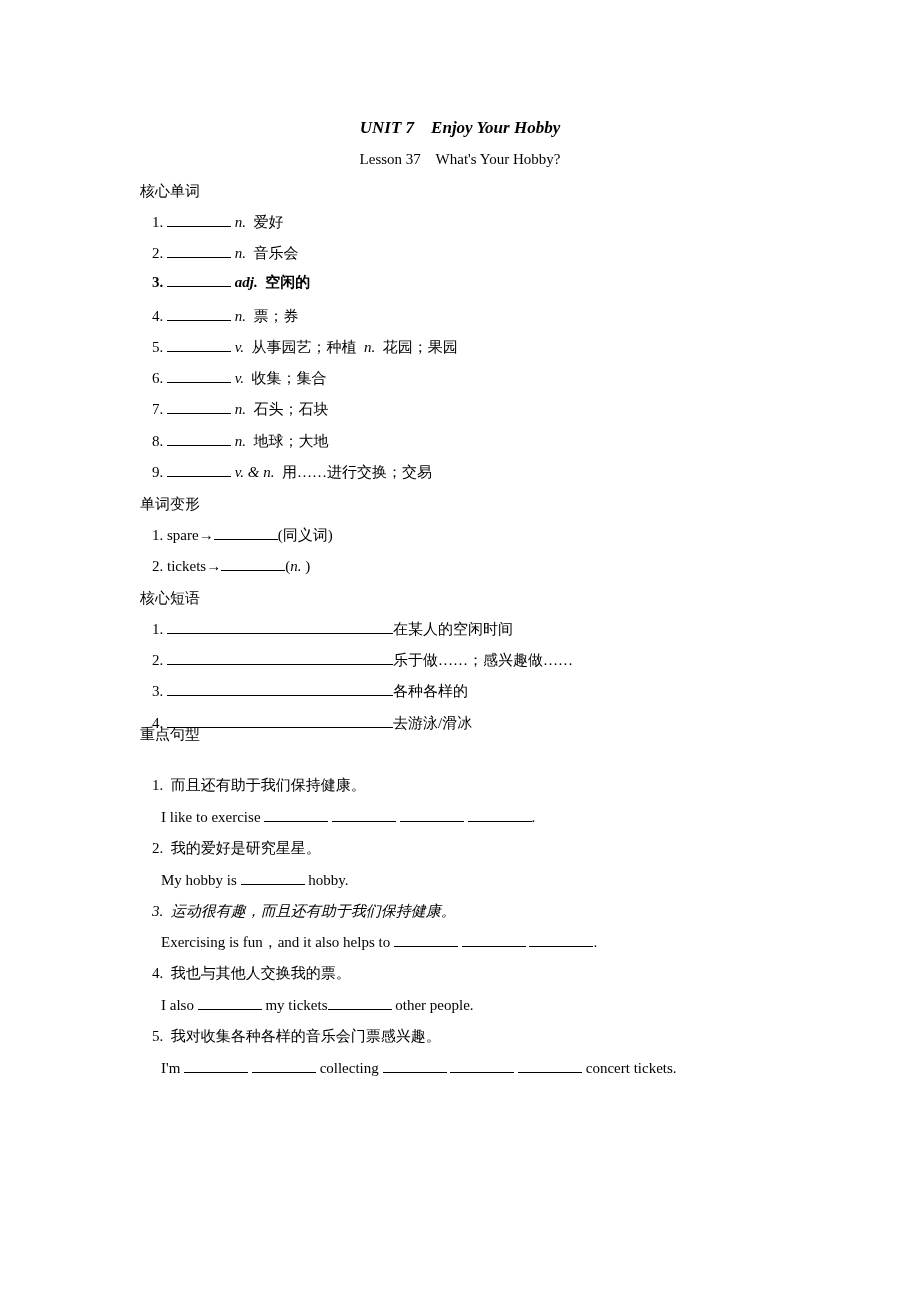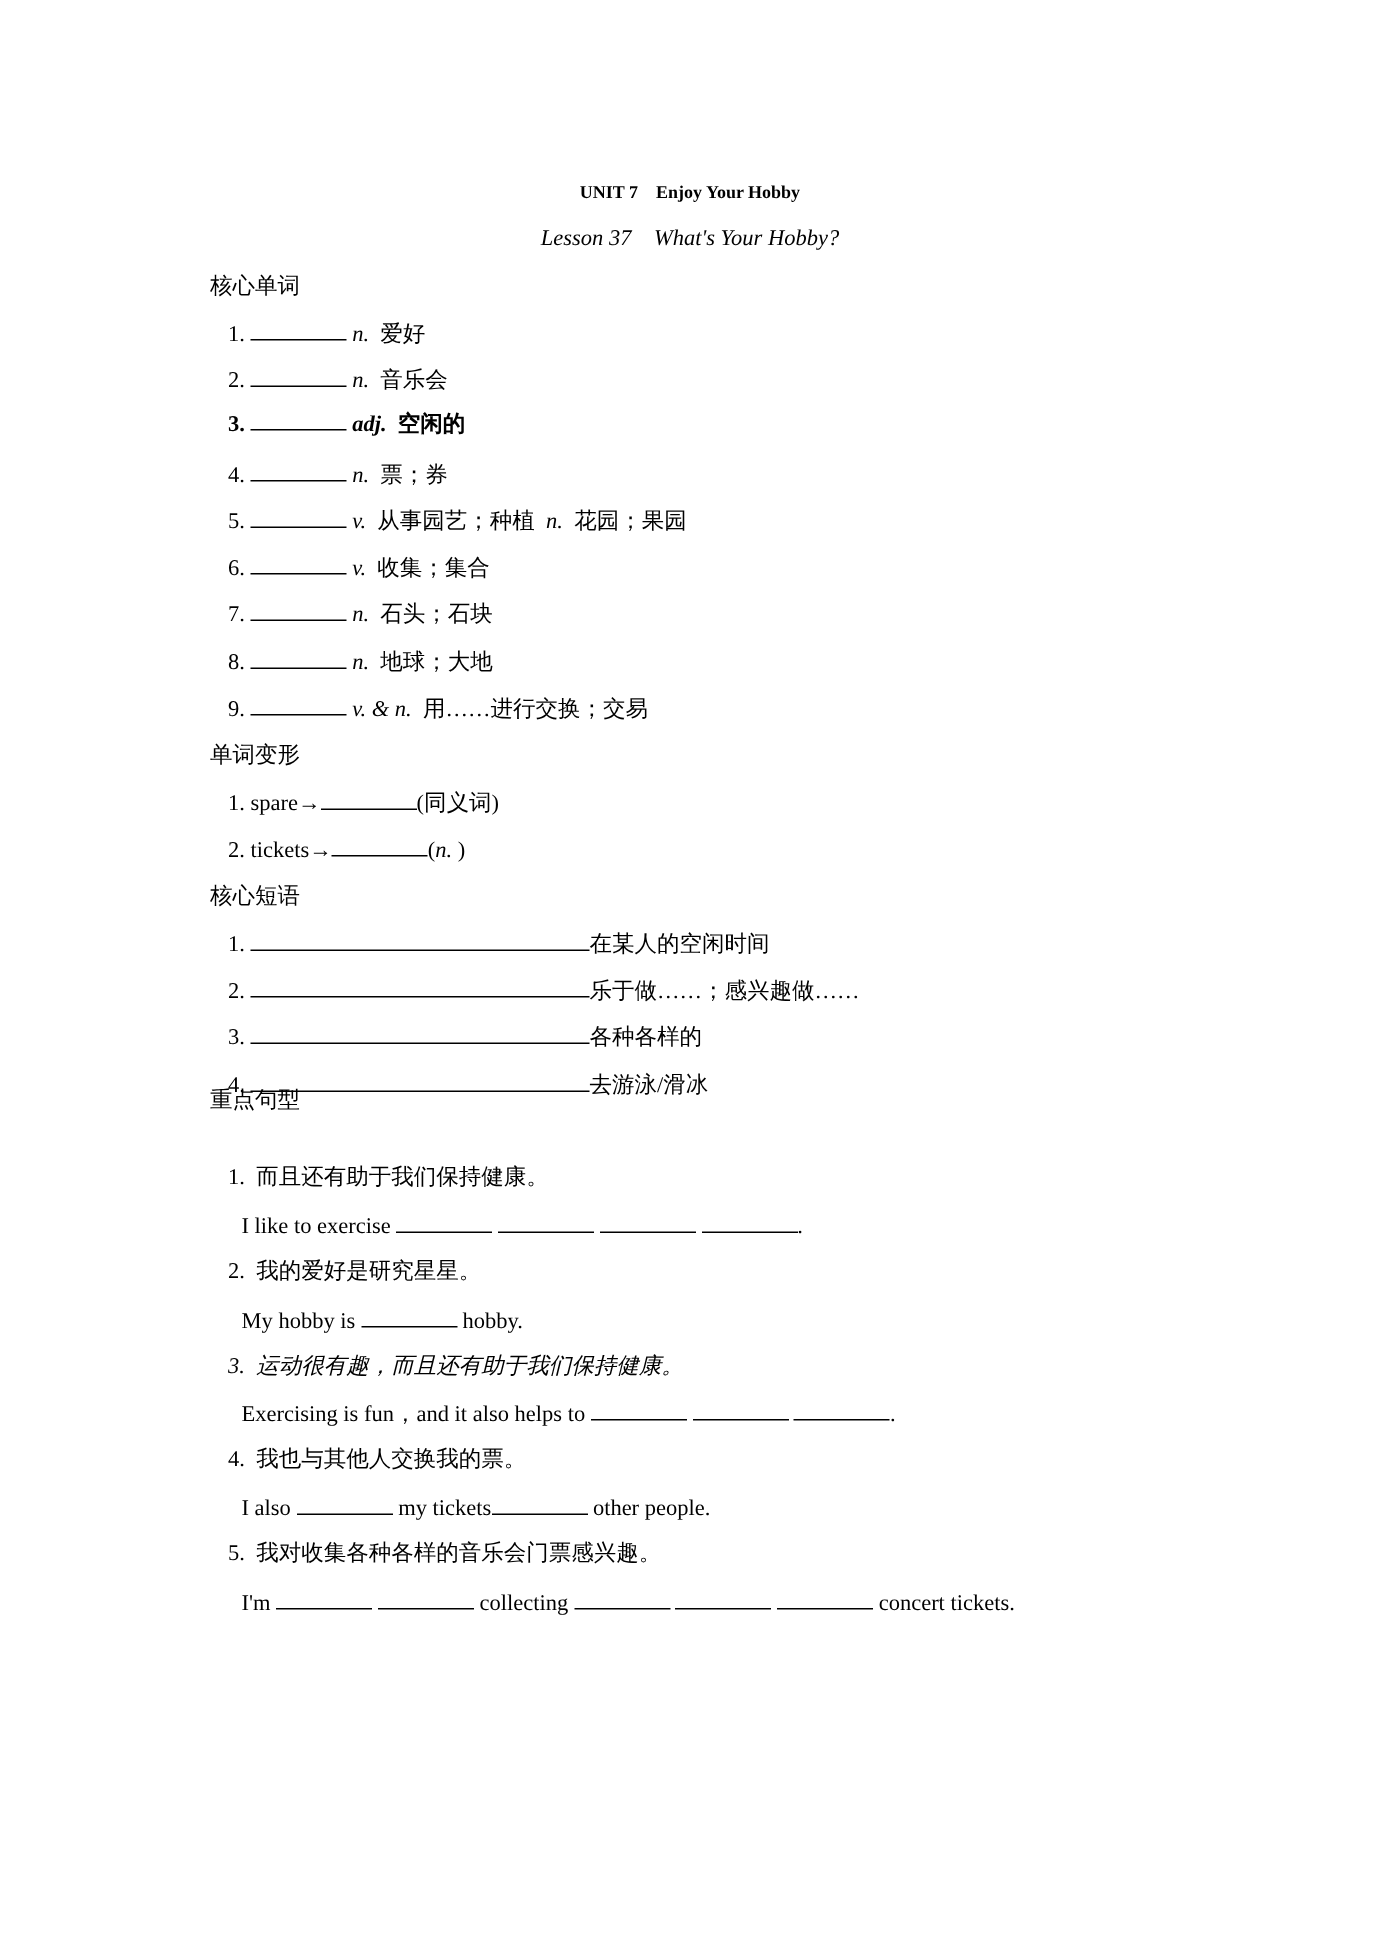--- a/index.html
+++ b/index.html
@@ -2,22 +2,22 @@
 <html><head>
   <meta charset="utf-8">
   <style>
     html, body { margin: 0; padding: 0; background: #ffffff; }
     body {
       width: 920px; height: 1302px; position: relative; overflow: hidden;
       font-family: "Liberation Serif", "DejaVu Serif", serif;
       color: #000; font-size: 15px;
     }
     .line { position: absolute; white-space: pre; line-height: 20px; }
-    .title { left: 0; width: 920px; text-align: center; font-weight: bold; font-size: 12px; }
-    .subtitle { left: 0; width: 920px; text-align: center; font-size: 15px; font-style: italic; }
+    .title { left: 0; width: 920px; text-align: center; font-weight: bold; font-size: 17px; font-style: italic; }
+    .subtitle { left: 0; width: 920px; text-align: center; font-size: 15px; }
     .blank { display: inline-block; border-bottom: 1px solid #000; height: 14px; vertical-align: baseline; }
     .b8 { width: 64px; }
     .b28 { width: 226px; }
     i { font-style: italic; }
     .heading { left: 140px; }
     .item { left: 140px; margin-left: 12px; }
     .sub { left: 161px; }
   </style>
 </head>
 <body>

